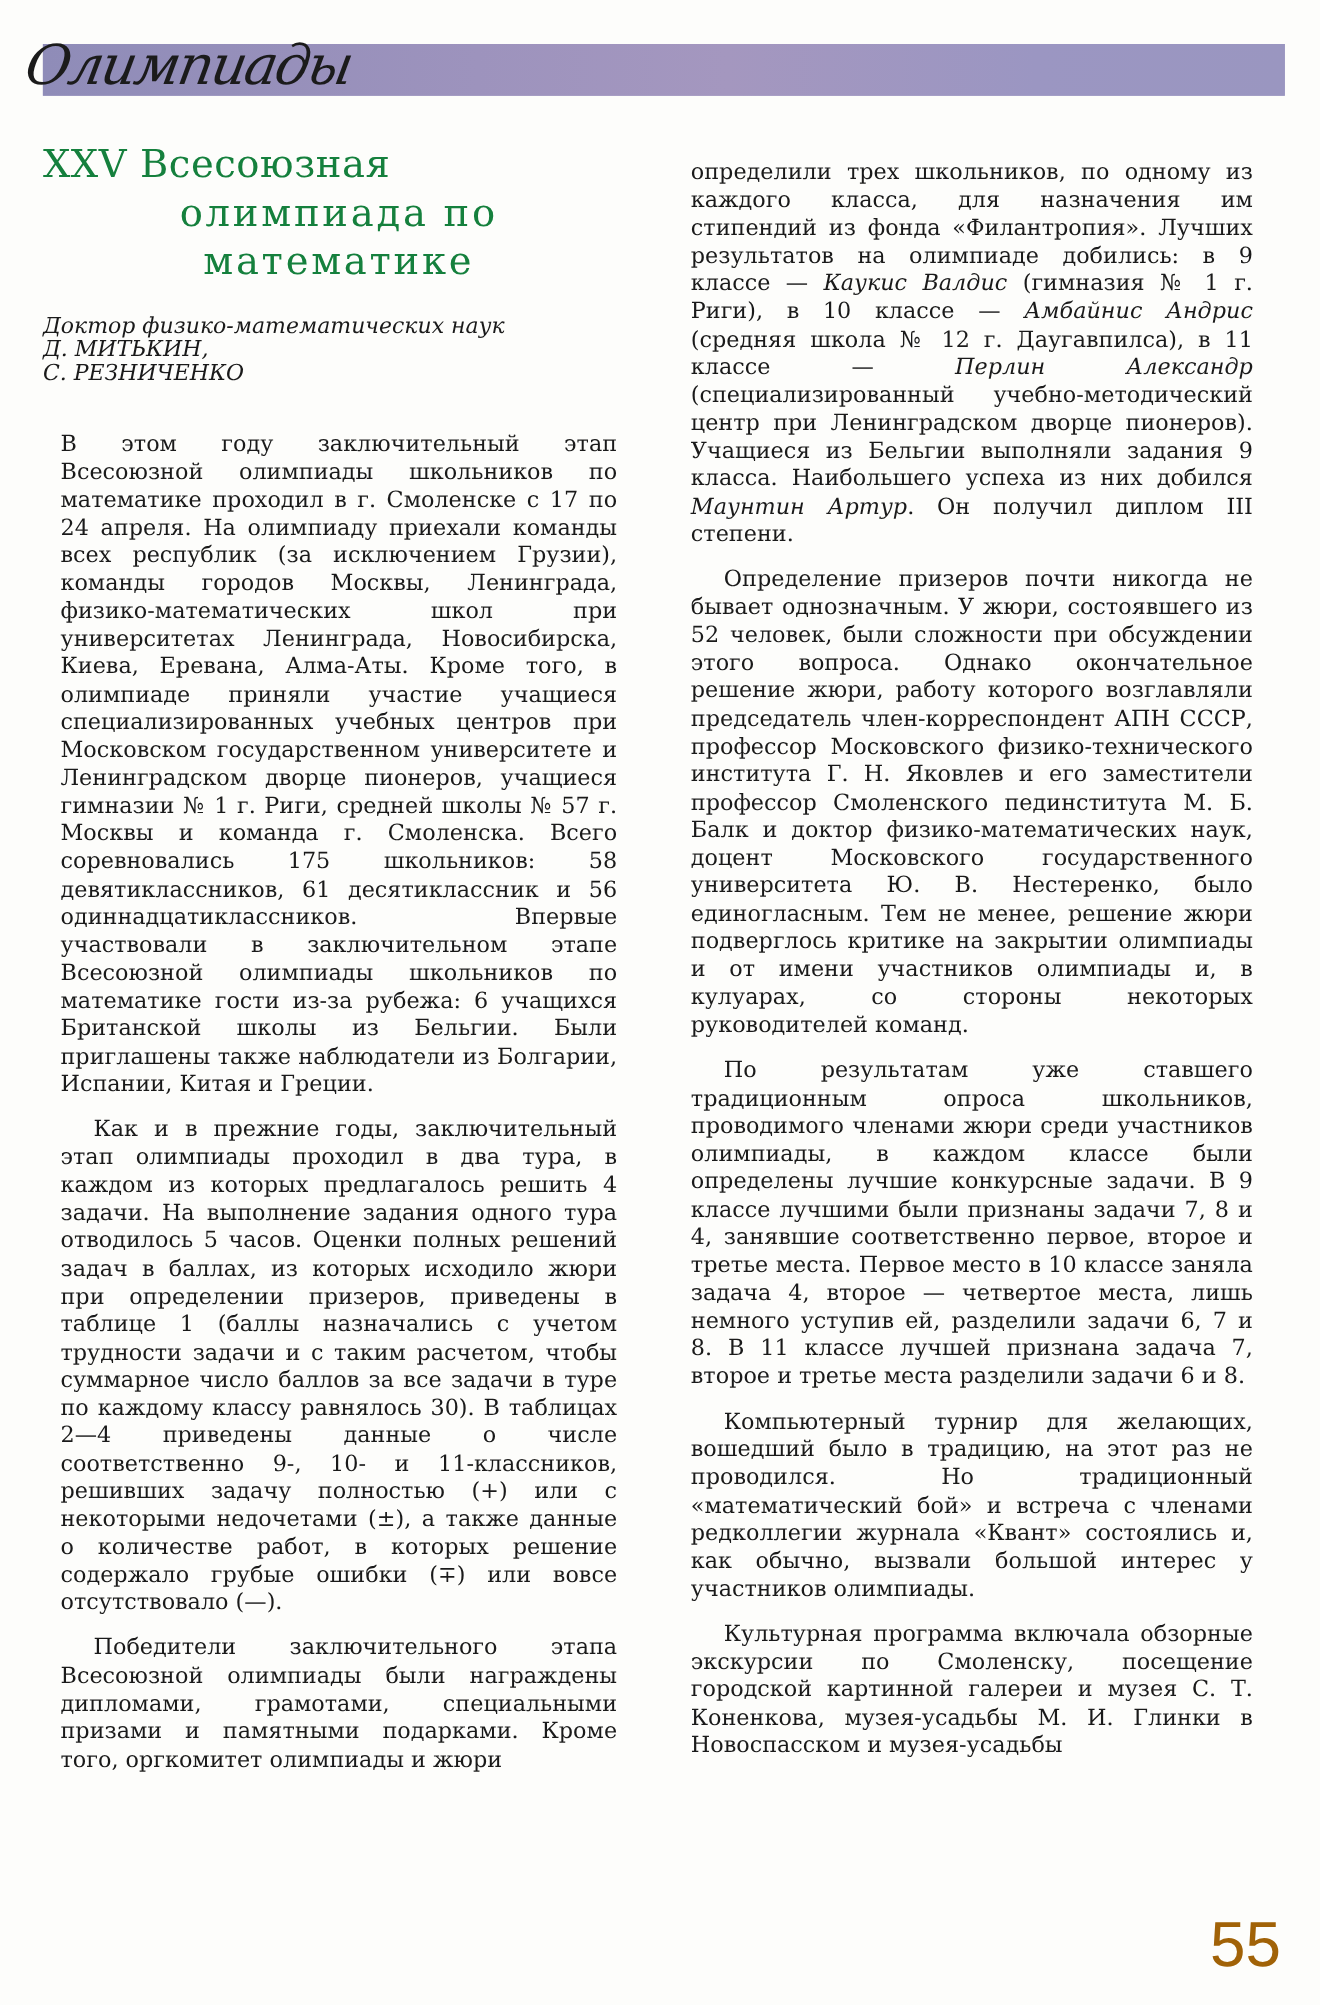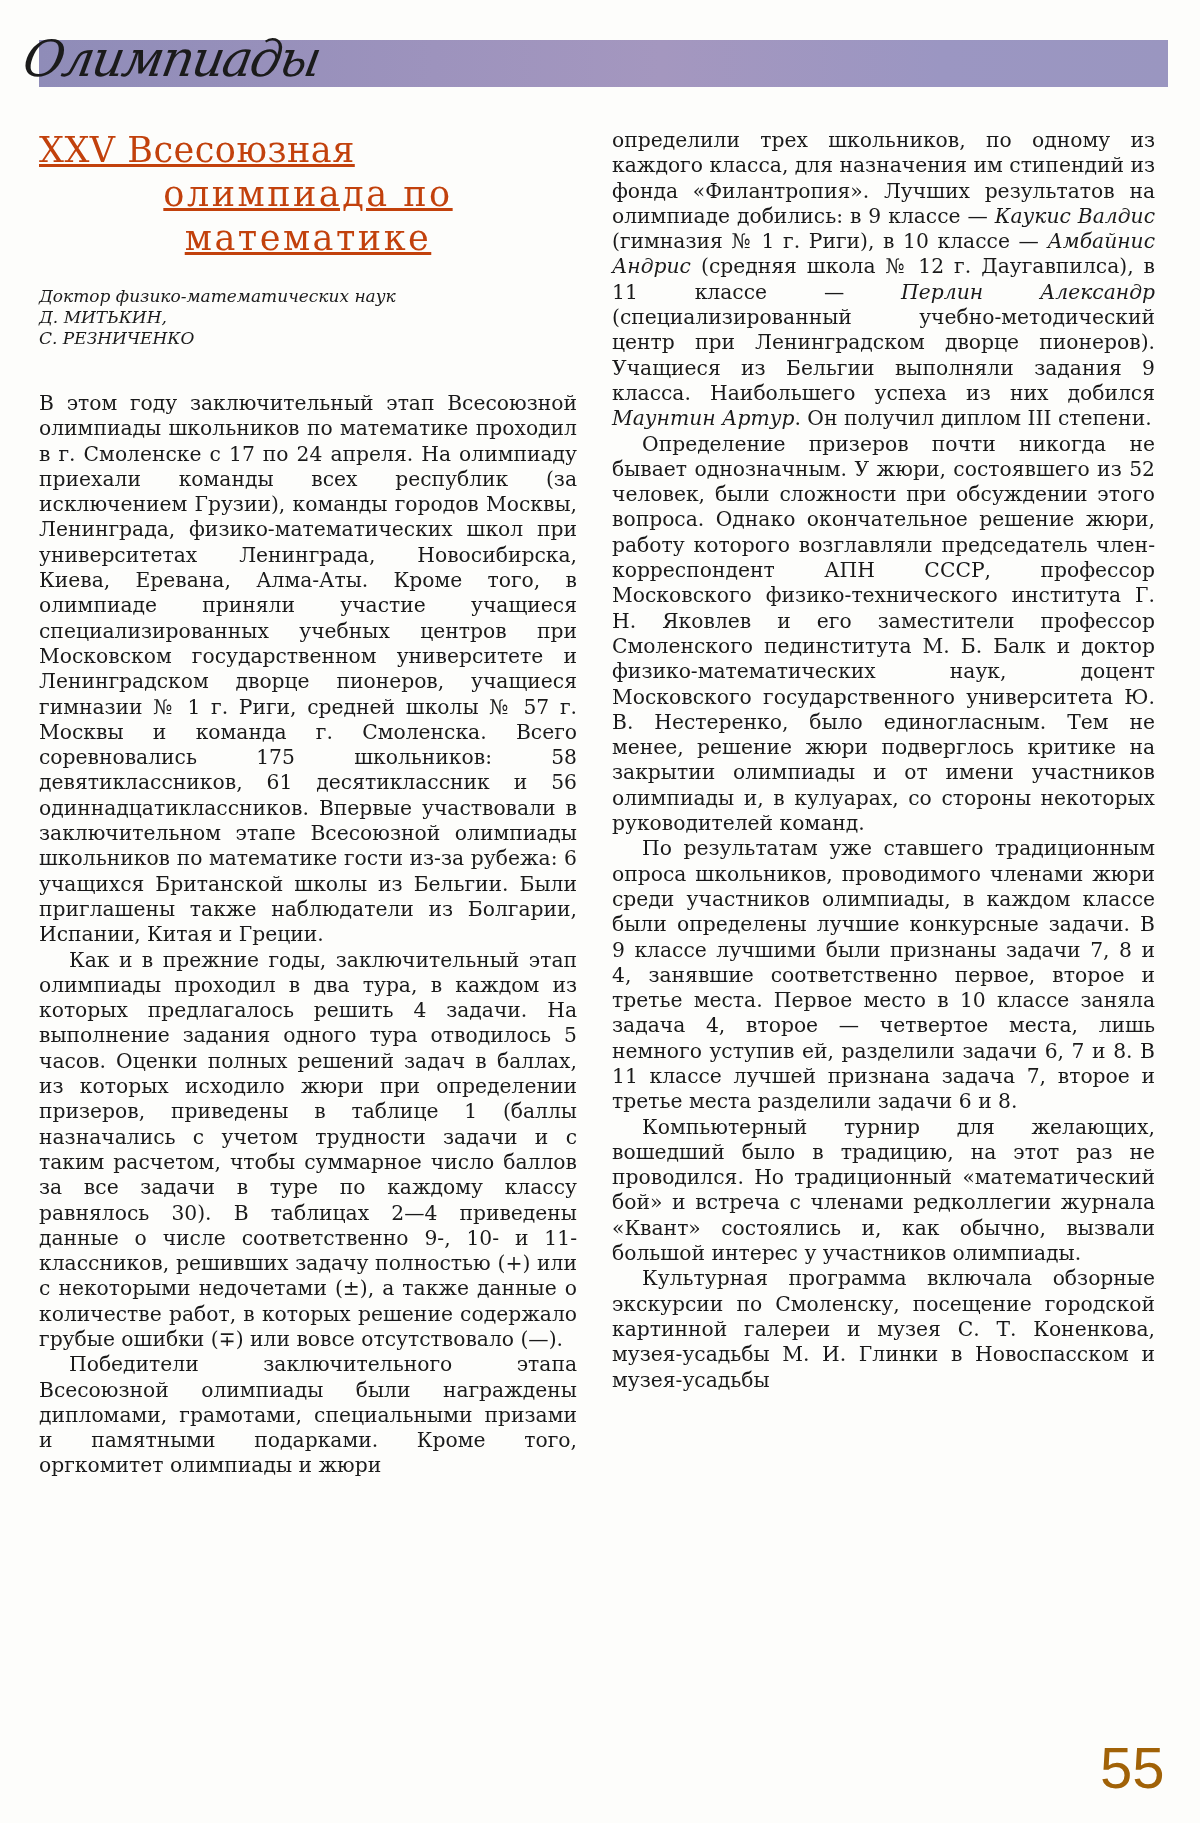--- a/index.html
+++ b/index.html
@@ -15,33 +15,32 @@
   .rubric {
     position: absolute; left: 24px; top: 14px; height: 90px;
     font-family: "DejaVu Serif", serif; font-style: italic;
     font-size: 50px; line-height: 90px; color: #1b1b1b;
     letter-spacing: -2px; transform: skewX(-10deg);
   }
   .col-left { position: absolute; left: 39px; top: 128px; width: 538px; }
   .col-right { position: absolute; left: 612px; top: 128px; width: 543px; }
   .title {
     font-family: "DejaVu Serif", serif; font-size: 35px; line-height: 44px;
-    font-weight: normal; margin: 0 0 0 0; color: #c2410c;
+    font-weight: normal; margin: 0 0 0 0; color: #15803d;
     letter-spacing: 0.5px;
-    text-decoration: underline;
   }
   .title .line2 { letter-spacing: 2.5px; text-align: center; }
-  .authors { margin-top: 26px; font-style: italic; font-size: 17px; line-height: 21px; }
+  .authors { margin-top: 26px; font-style: italic; font-size: 20px; line-height: 21px; }
   .authors .gap { margin-top: 6px; }
   .body-text {
     font-size: 20.3px; line-height: 25.3px; text-align: justify;
     hyphens: manual; margin: 0;
   }
   .col-left .body-text.first { margin-top: 42px; }
-  .body-text p { margin: 0; text-indent: 0; }
+  .body-text p { margin: 16px; text-indent: 0; }
   .body-text p.indent { text-indent: 30px; }
   .body-text em { font-style: italic; }
   .page-number {
     position: absolute; left: 1100px; top: 1738px;
     font-family: "Liberation Sans", sans-serif; font-size: 58px; line-height: 60px;
     color: #a16207;
   }
 </style>
 </head>
 <body>

